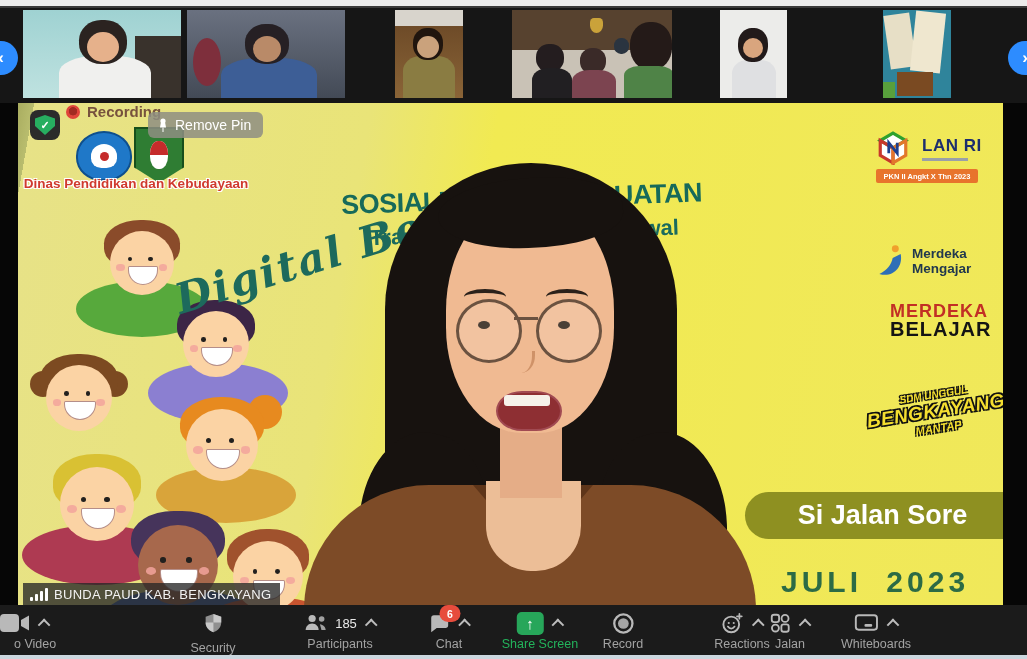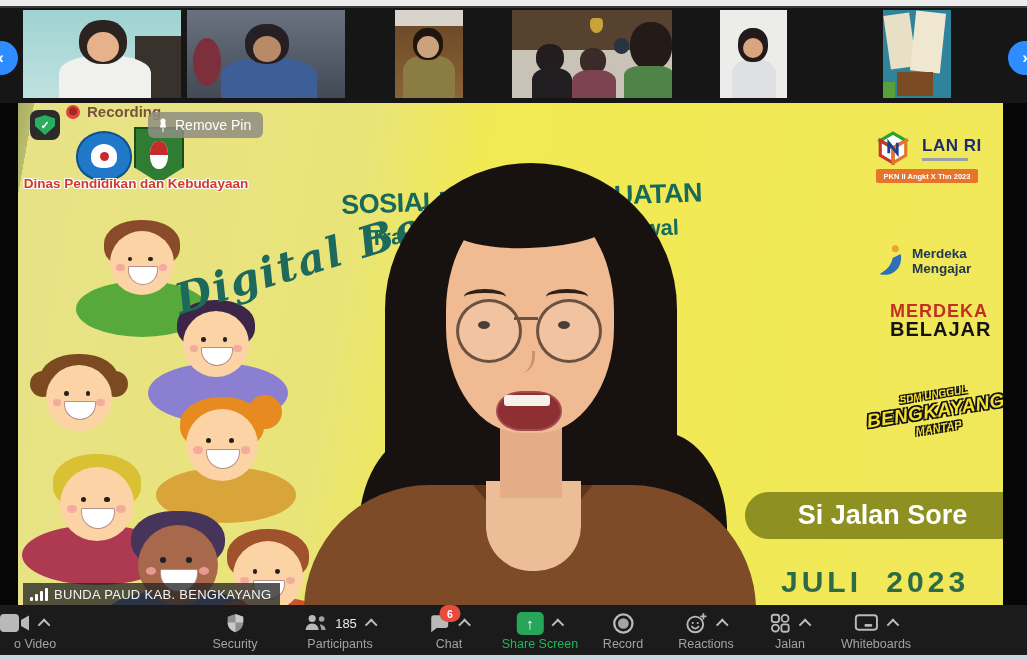--- a/index.html
+++ b/index.html
@@ -402,21 +402,21 @@
       <div class="tb-row">
         <svg width="30" height="22" viewBox="0 0 30 22" style="margin-left:-14px;">
           <rect x="0" y="2" width="19" height="18" rx="4" fill="#b9b9b9"></rect>
           <path d="M21 8l8-4.5v15L21 14z" fill="#b9b9b9"></path>
         </svg>
         <span class="caret"></span>
       </div>
       <div class="tb-label">o Video</div>
     </div>
 
-    <div class="tb" style="left:235px;">
+    <div class="tb" style="left:213px;justify-content:space-between;">
       <div class="tb-row">
         <svg width="22" height="23" viewBox="0 0 24 24">
           <path d="M12 1.5l8.5 3v6.5c0 5.2-3.6 8.8-8.5 10.5C7.1 19.8 3.5 16.2 3.5 11V4.5z" fill="#8f8f8f"></path>
           <path d="M12 1.5l8.5 3v6.5H12z" fill="#c9c9c9"></path>
           <path d="M12 11v10.5C7.1 19.8 3.5 16.2 3.5 11z" fill="#c9c9c9"></path>
         </svg>
       </div>
       <div class="tb-label">Security</div>
     </div>
 
@@ -458,21 +458,21 @@
     <div class="tb" style="left:623px;">
       <div class="tb-row">
         <svg width="23" height="23" viewBox="0 0 24 24">
           <circle cx="12" cy="12" r="9.5" fill="none" stroke="#b9b9b9" stroke-width="2.4"></circle>
           <circle cx="12" cy="12" r="5.6" fill="#a5a5a5"></circle>
         </svg>
       </div>
       <div class="tb-label">Record</div>
     </div>
 
-    <div class="tb" style="left:706px;">
+    <div class="tb" style="left:742px;">
       <div class="tb-row">
         <svg width="24" height="23" viewBox="0 0 24 24">
           <circle cx="11" cy="13" r="8.2" fill="none" stroke="#b9b9b9" stroke-width="2"></circle>
           <circle cx="8.4" cy="11.5" r="1.1" fill="#b9b9b9"></circle>
           <circle cx="13.6" cy="11.5" r="1.1" fill="#b9b9b9"></circle>
           <path d="M7.5 15.2c1 1.5 2.3 2.2 3.5 2.2s2.5-.7 3.5-2.2" fill="none" stroke="#b9b9b9" stroke-width="1.8" stroke-linecap="round"></path>
           <path d="M19.5 2v5M17 4.5h5" stroke="#b9b9b9" stroke-width="1.8" stroke-linecap="round"></path>
         </svg>
         <span class="caret"></span>
       </div>

